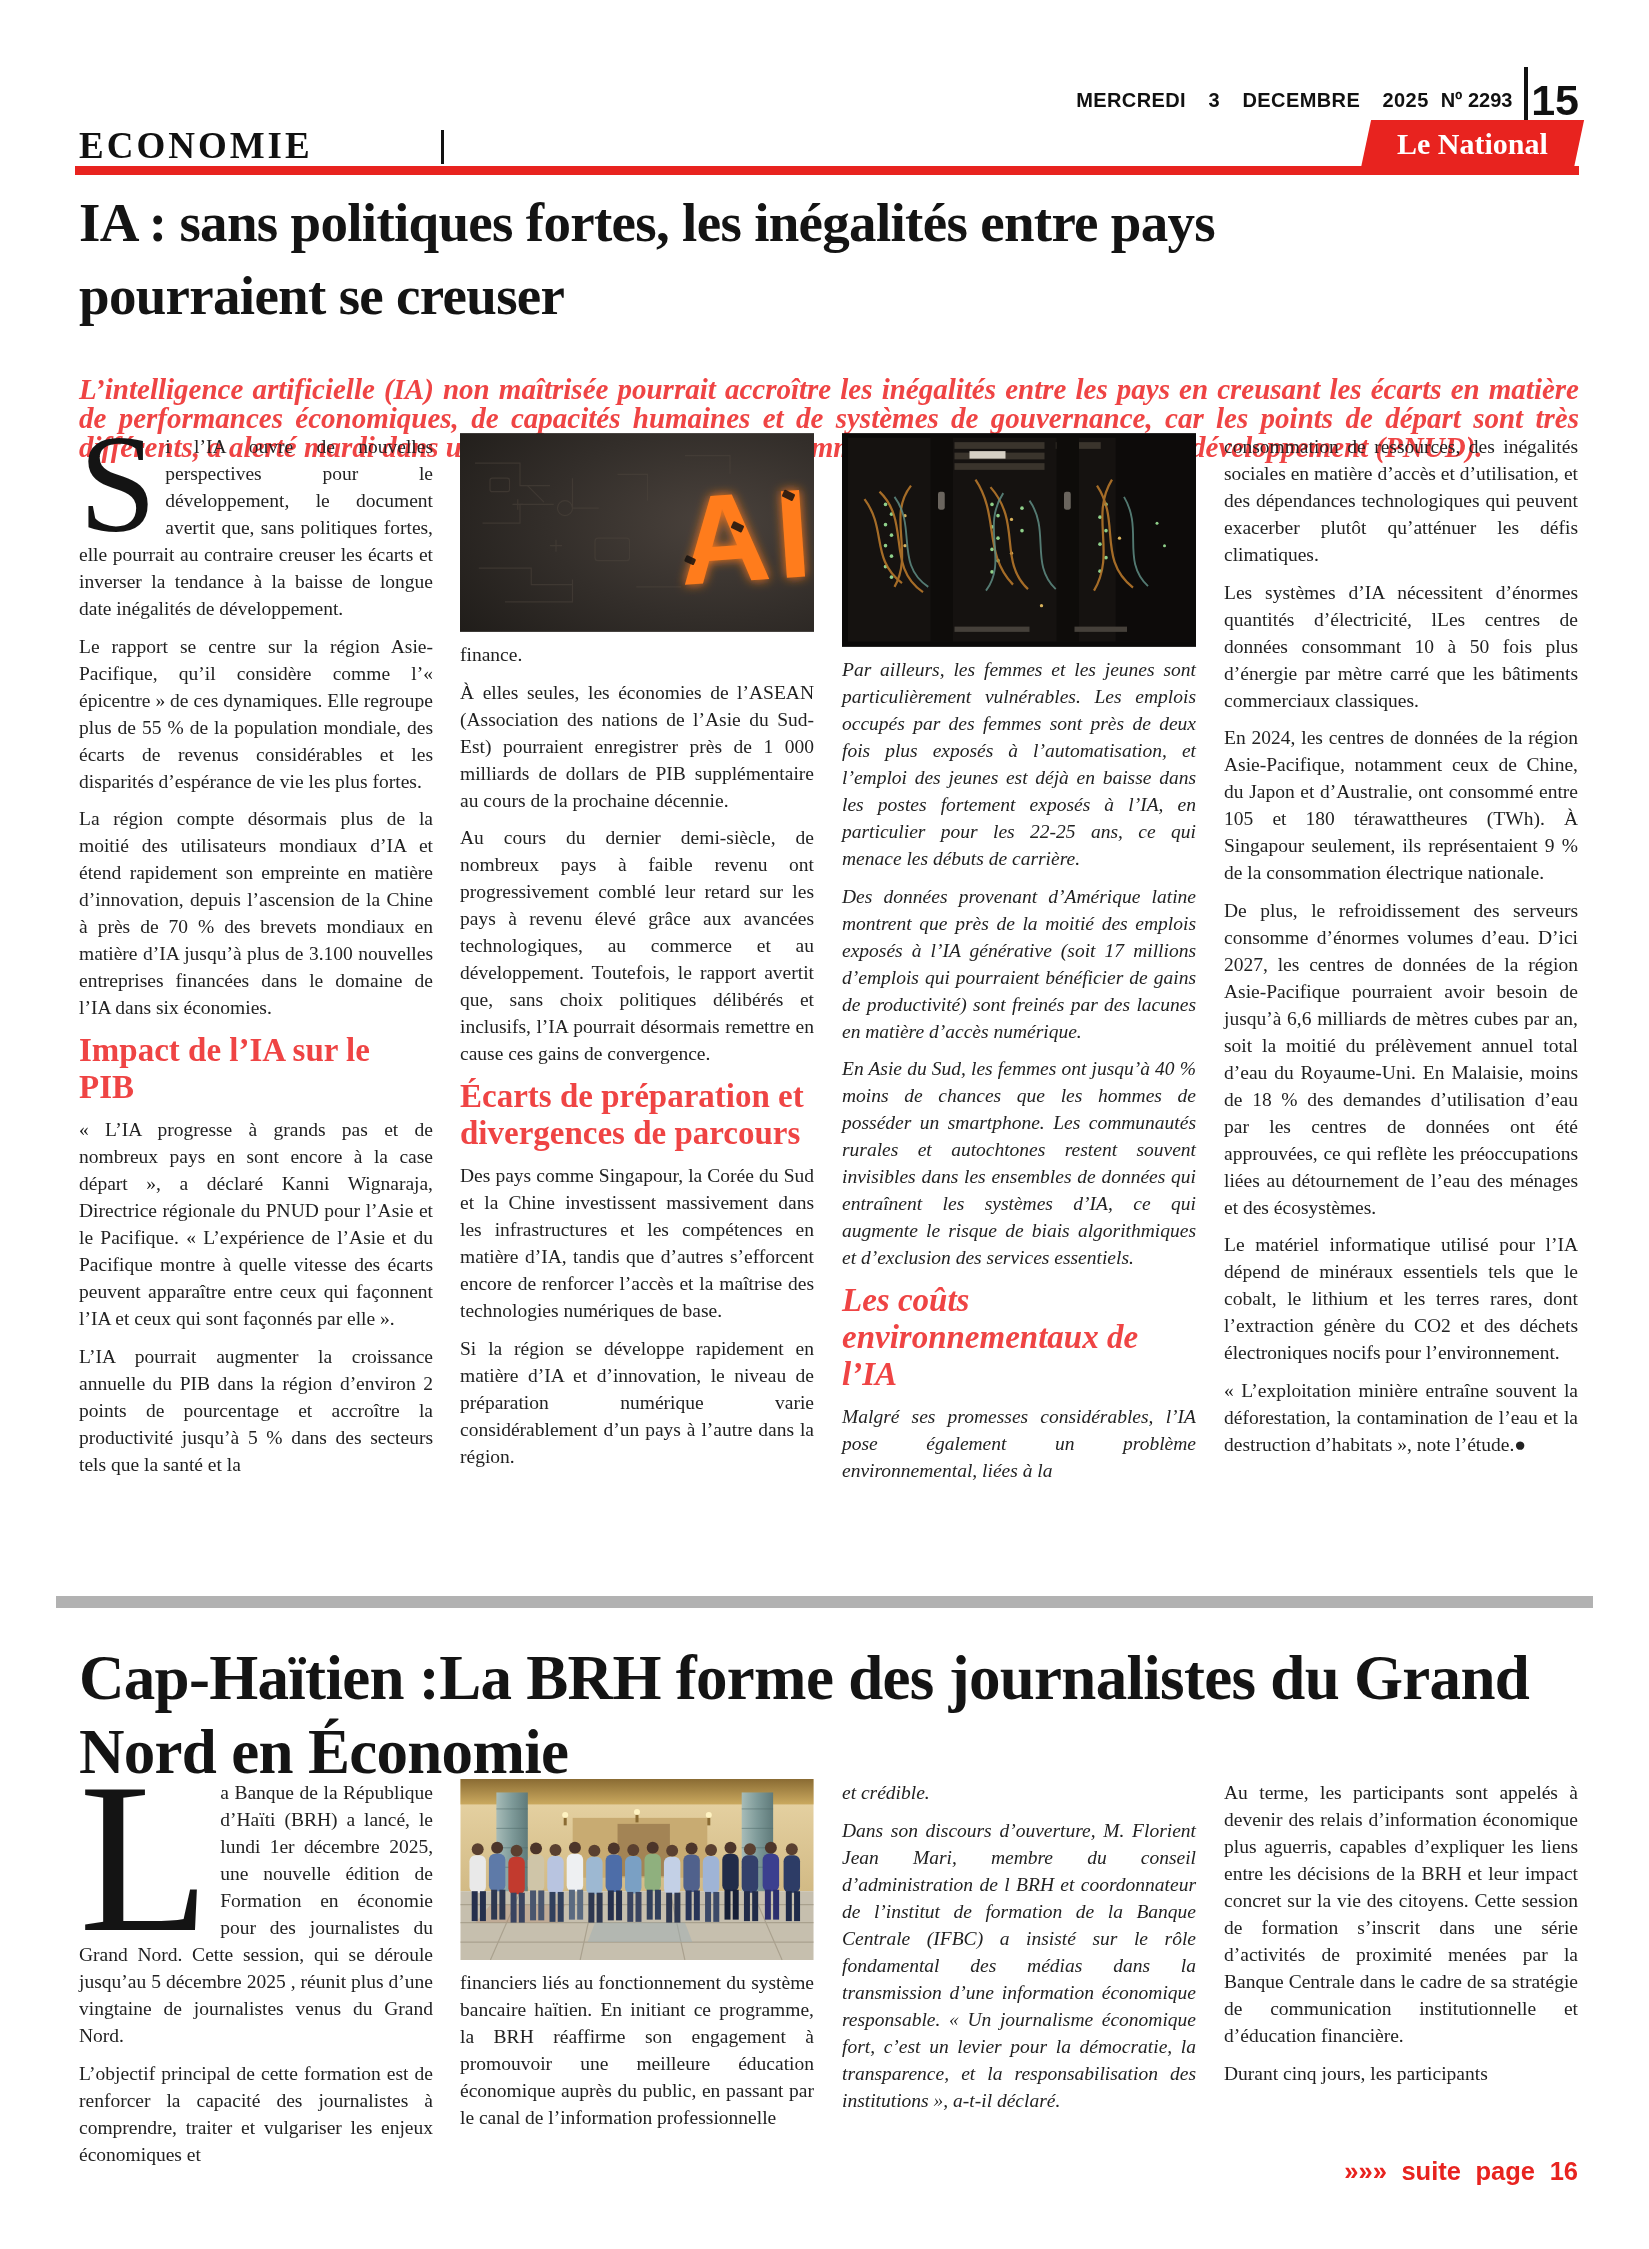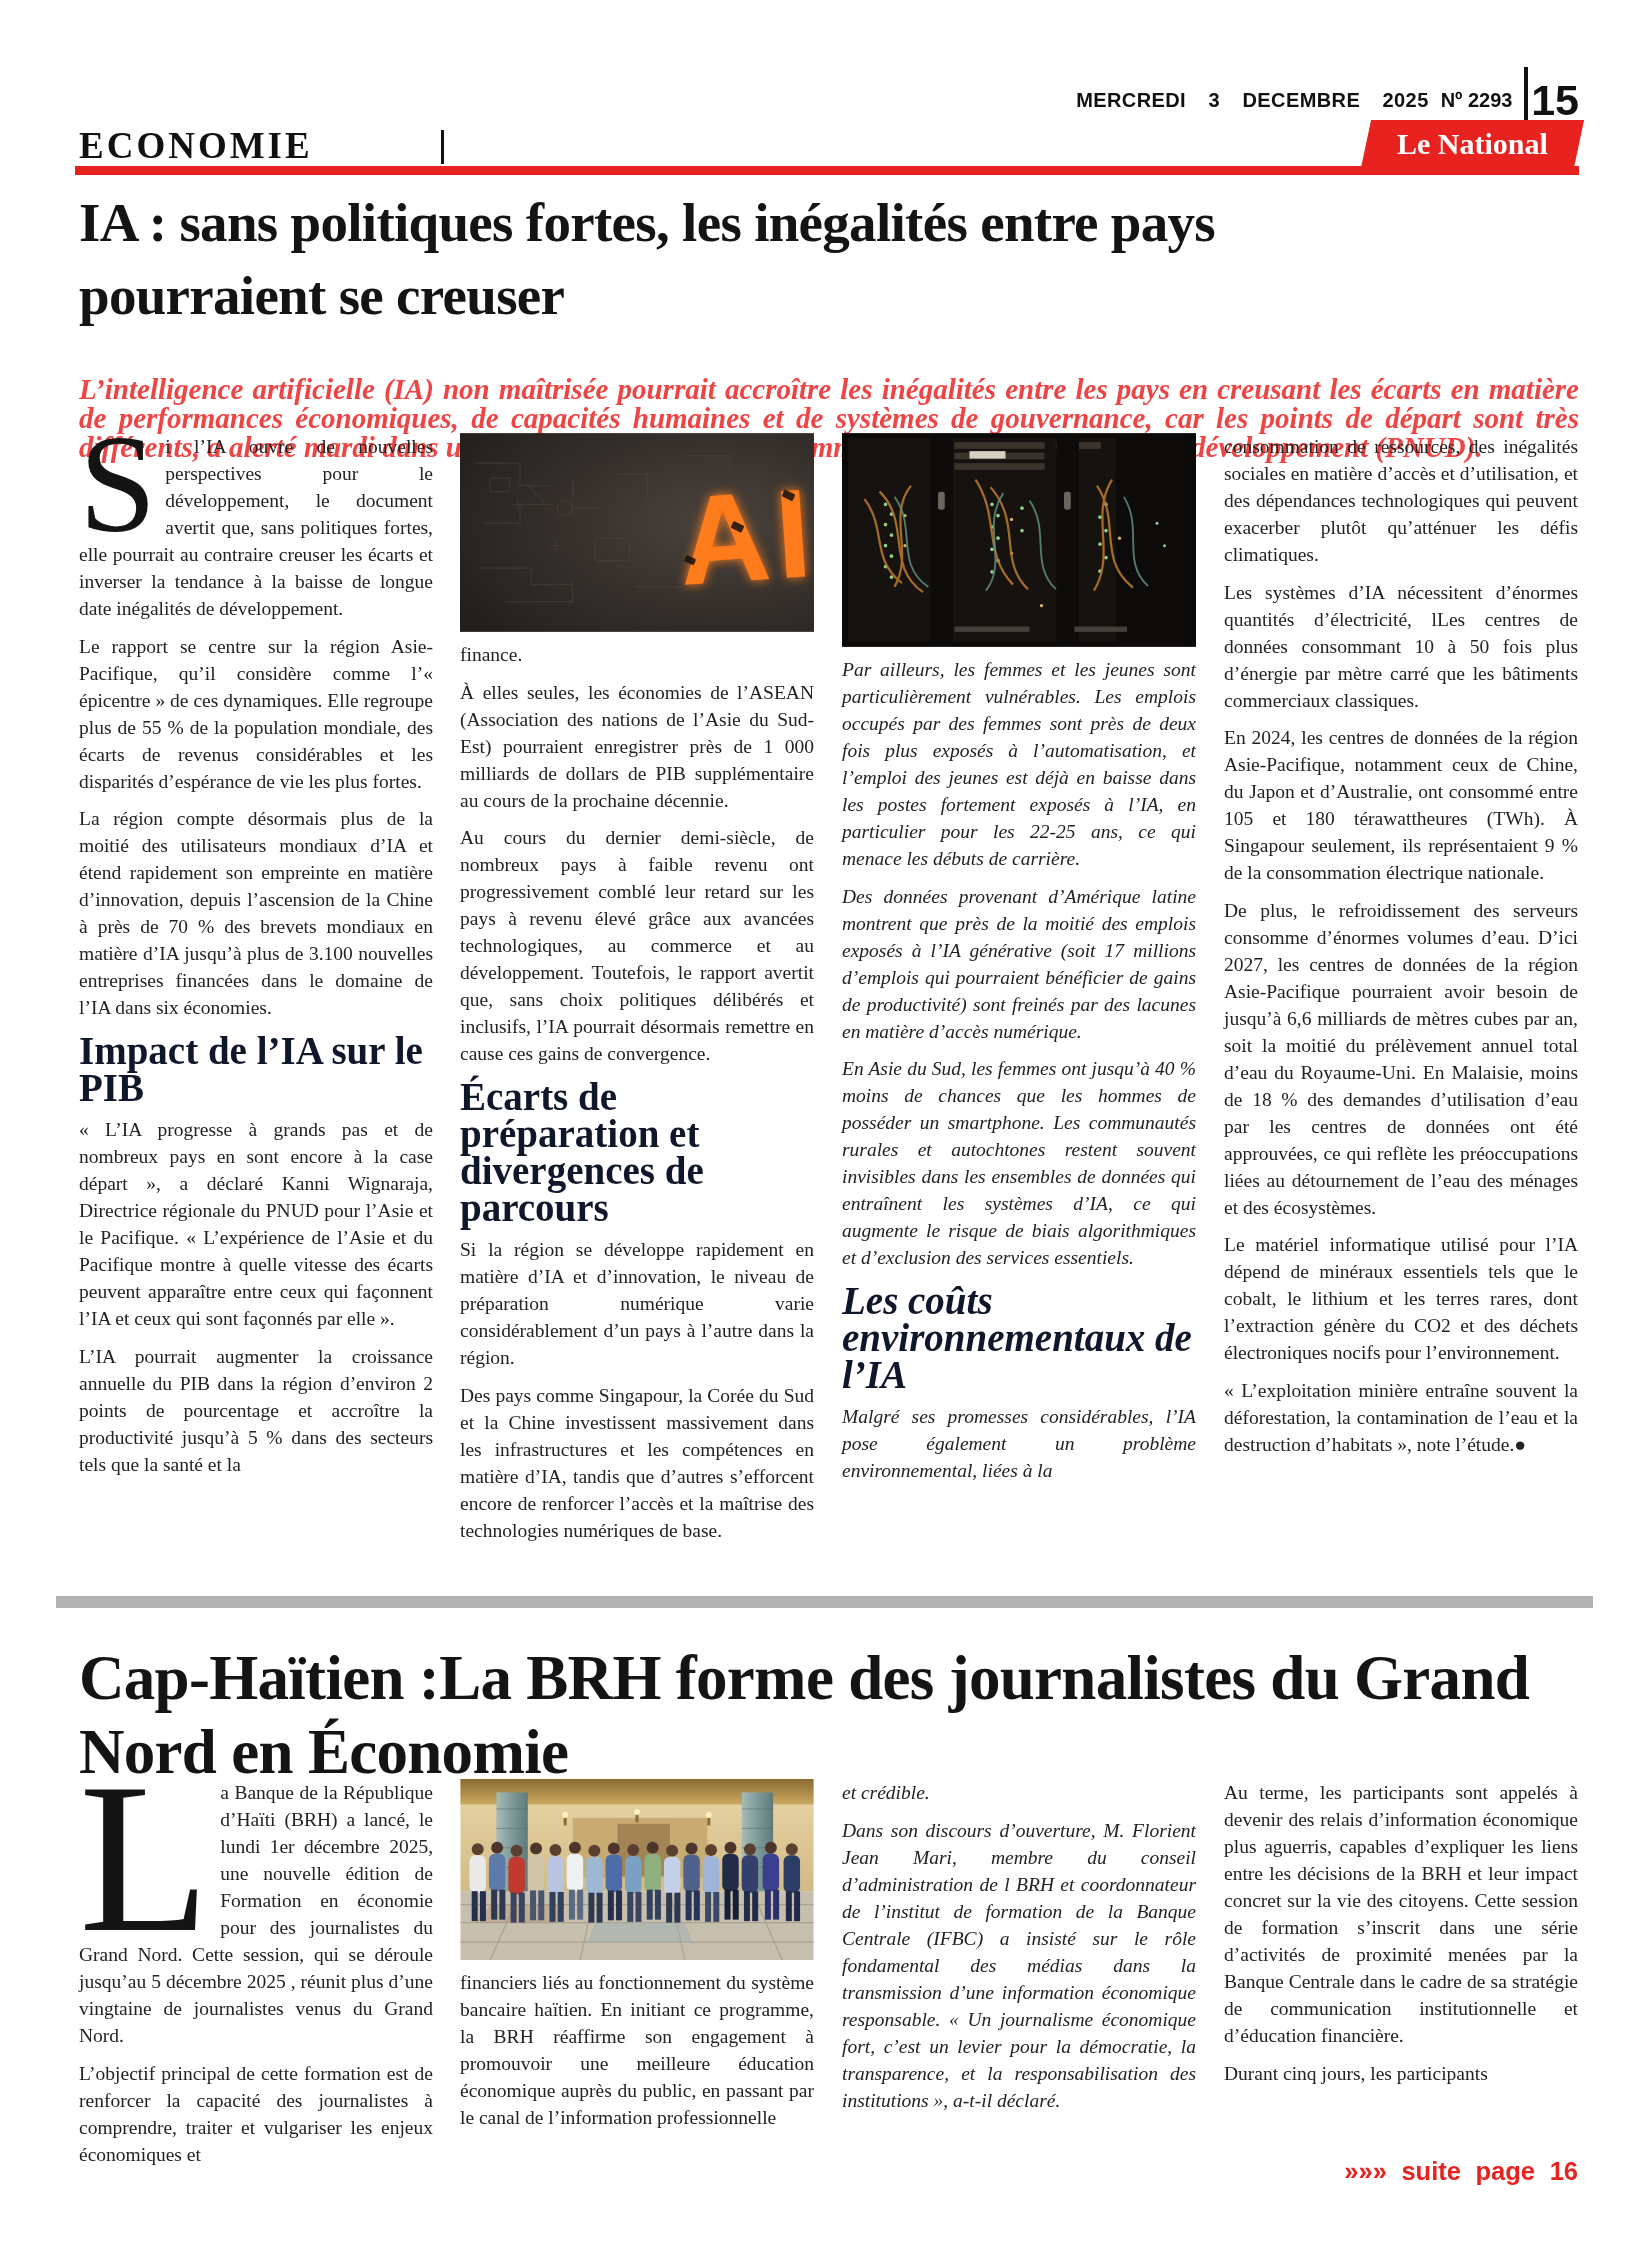--- a/index.html
+++ b/index.html
@@ -22,21 +22,21 @@
                  font-family:"Liberation Serif",serif;}
   .red-rule{position:absolute;left:75px;top:166px;width:1504px;height:9px;}
   
   .headline1{position:absolute;left:79px;top:186px;width:1470px;font-size:55px;line-height:73px;
              font-weight:bold;letter-spacing:-0.7px;color:#141414;}
   .lede{position:absolute;left:79px;top:346px;width:1500px;font-size:29px;line-height:29px;
         font-weight:bold;font-style:italic;text-align:justify;color:#ef4444;}
   .col{position:absolute;top:433px;width:354px;text-align:justify;font-size:19.5px;line-height:27px;}
   .c1{left:79px;} .c2{left:460px;} .c3{left:842px;font-style:italic;} .c4{left:1224px;}
   .b{margin:0 0 10.5px 0;}
-  .sh{font-size:39px;line-height:37px;font-weight:bold;text-align:left;margin:9px 0 10.5px 0;color:#0f172a;}
+  .sh{font-size:33px;line-height:37px;font-weight:bold;text-align:left;margin:9px 0 10.5px 0;color:#ef4444;}
   .cap{float:left;font-weight:400;color:#141414;
        font-size:139px;line-height:96px;height:97px;padding:3px 9px 0 0;}
   .cap2{float:left;font-weight:400;color:#141414;
        font-size:214px;line-height:148px;height:153px;padding:4.5px 10.5px 0 0;}
   .photo{margin:0 0 9px 0;line-height:0;}
   
   .divider{position:absolute;left:56px;top:1596px;width:1537px;height:12px;background:#b2b2b2;}
   .headline2{position:absolute;left:79px;top:1621px;width:1507px;font-size:63px;line-height:74px;
              font-weight:bold;letter-spacing:-0.7px;color:#141414;margin-top:20px;}
   .col-a2{position:absolute;top:1779px;width:354px;text-align:justify;font-size:19.5px;line-height:27px;}
@@ -118,22 +118,22 @@
           <rect x="430" y="78" width="16" height="10" rx="2" transform="rotate(25 438 83)"></rect>
           <rect x="362" y="120" width="16" height="10" rx="2" transform="rotate(25 370 125)"></rect>
           <rect x="300" y="165" width="14" height="9" rx="2" transform="rotate(25 307 169)"></rect>
         </g>
       </svg>
     </div>
     <p class="b">finance.</p>
     <p class="b">À elles seules, les économies de l’ASEAN (Association des nations de l’Asie du Sud-Est) pourraient enregistrer près de 1 000 milliards de dollars de PIB supplémentaire au cours de la prochaine décennie.</p>
     <p class="b">Au cours du dernier demi-siècle, de nombreux pays à faible revenu ont progressivement comblé leur retard sur les pays à revenu élevé grâce aux avancées technologiques, au commerce et au développement. Toutefois, le rapport avertit que, sans choix politiques délibérés et inclusifs, l’IA pourrait désormais remettre en cause ces gains de convergence.</p>
     <h3 class="sh">Écarts de préparation et divergences de parcours</h3>
+    <p class="b">Des pays comme Singapour, la Corée du Sud et la Chine investissent massivement dans les infrastructures et les compétences en matière d’IA, tandis que d’autres s’efforcent encore de renforcer l’accès et la maîtrise des technologies numériques de base.</p>
     <p class="b">Si la région se développe rapidement en matière d’IA et d’innovation, le niveau de préparation numérique varie considérablement d’un pays à l’autre dans la région.</p>
-    <p class="b">Des pays comme Singapour, la Corée du Sud et la Chine investissent massivement dans les infrastructures et les compétences en matière d’IA, tandis que d’autres s’efforcent encore de renforcer l’accès et la maîtrise des technologies numériques de base.</p>
   </div>
 
   <div class="col c3">
     <div class="photo">
       <svg width="354" height="214" viewBox="0 0 472 285" xmlns="http://www.w3.org/2000/svg">
         <rect width="472" height="285" fill="#0b0a09"></rect>
         <rect x="8" y="6" width="456" height="272" fill="#151210"></rect>
         <rect x="365" y="6" width="99" height="272" fill="#0d0b0a"></rect>
         <g fill="#3a342c">
           <rect x="150" y="12" width="120" height="9"></rect>

